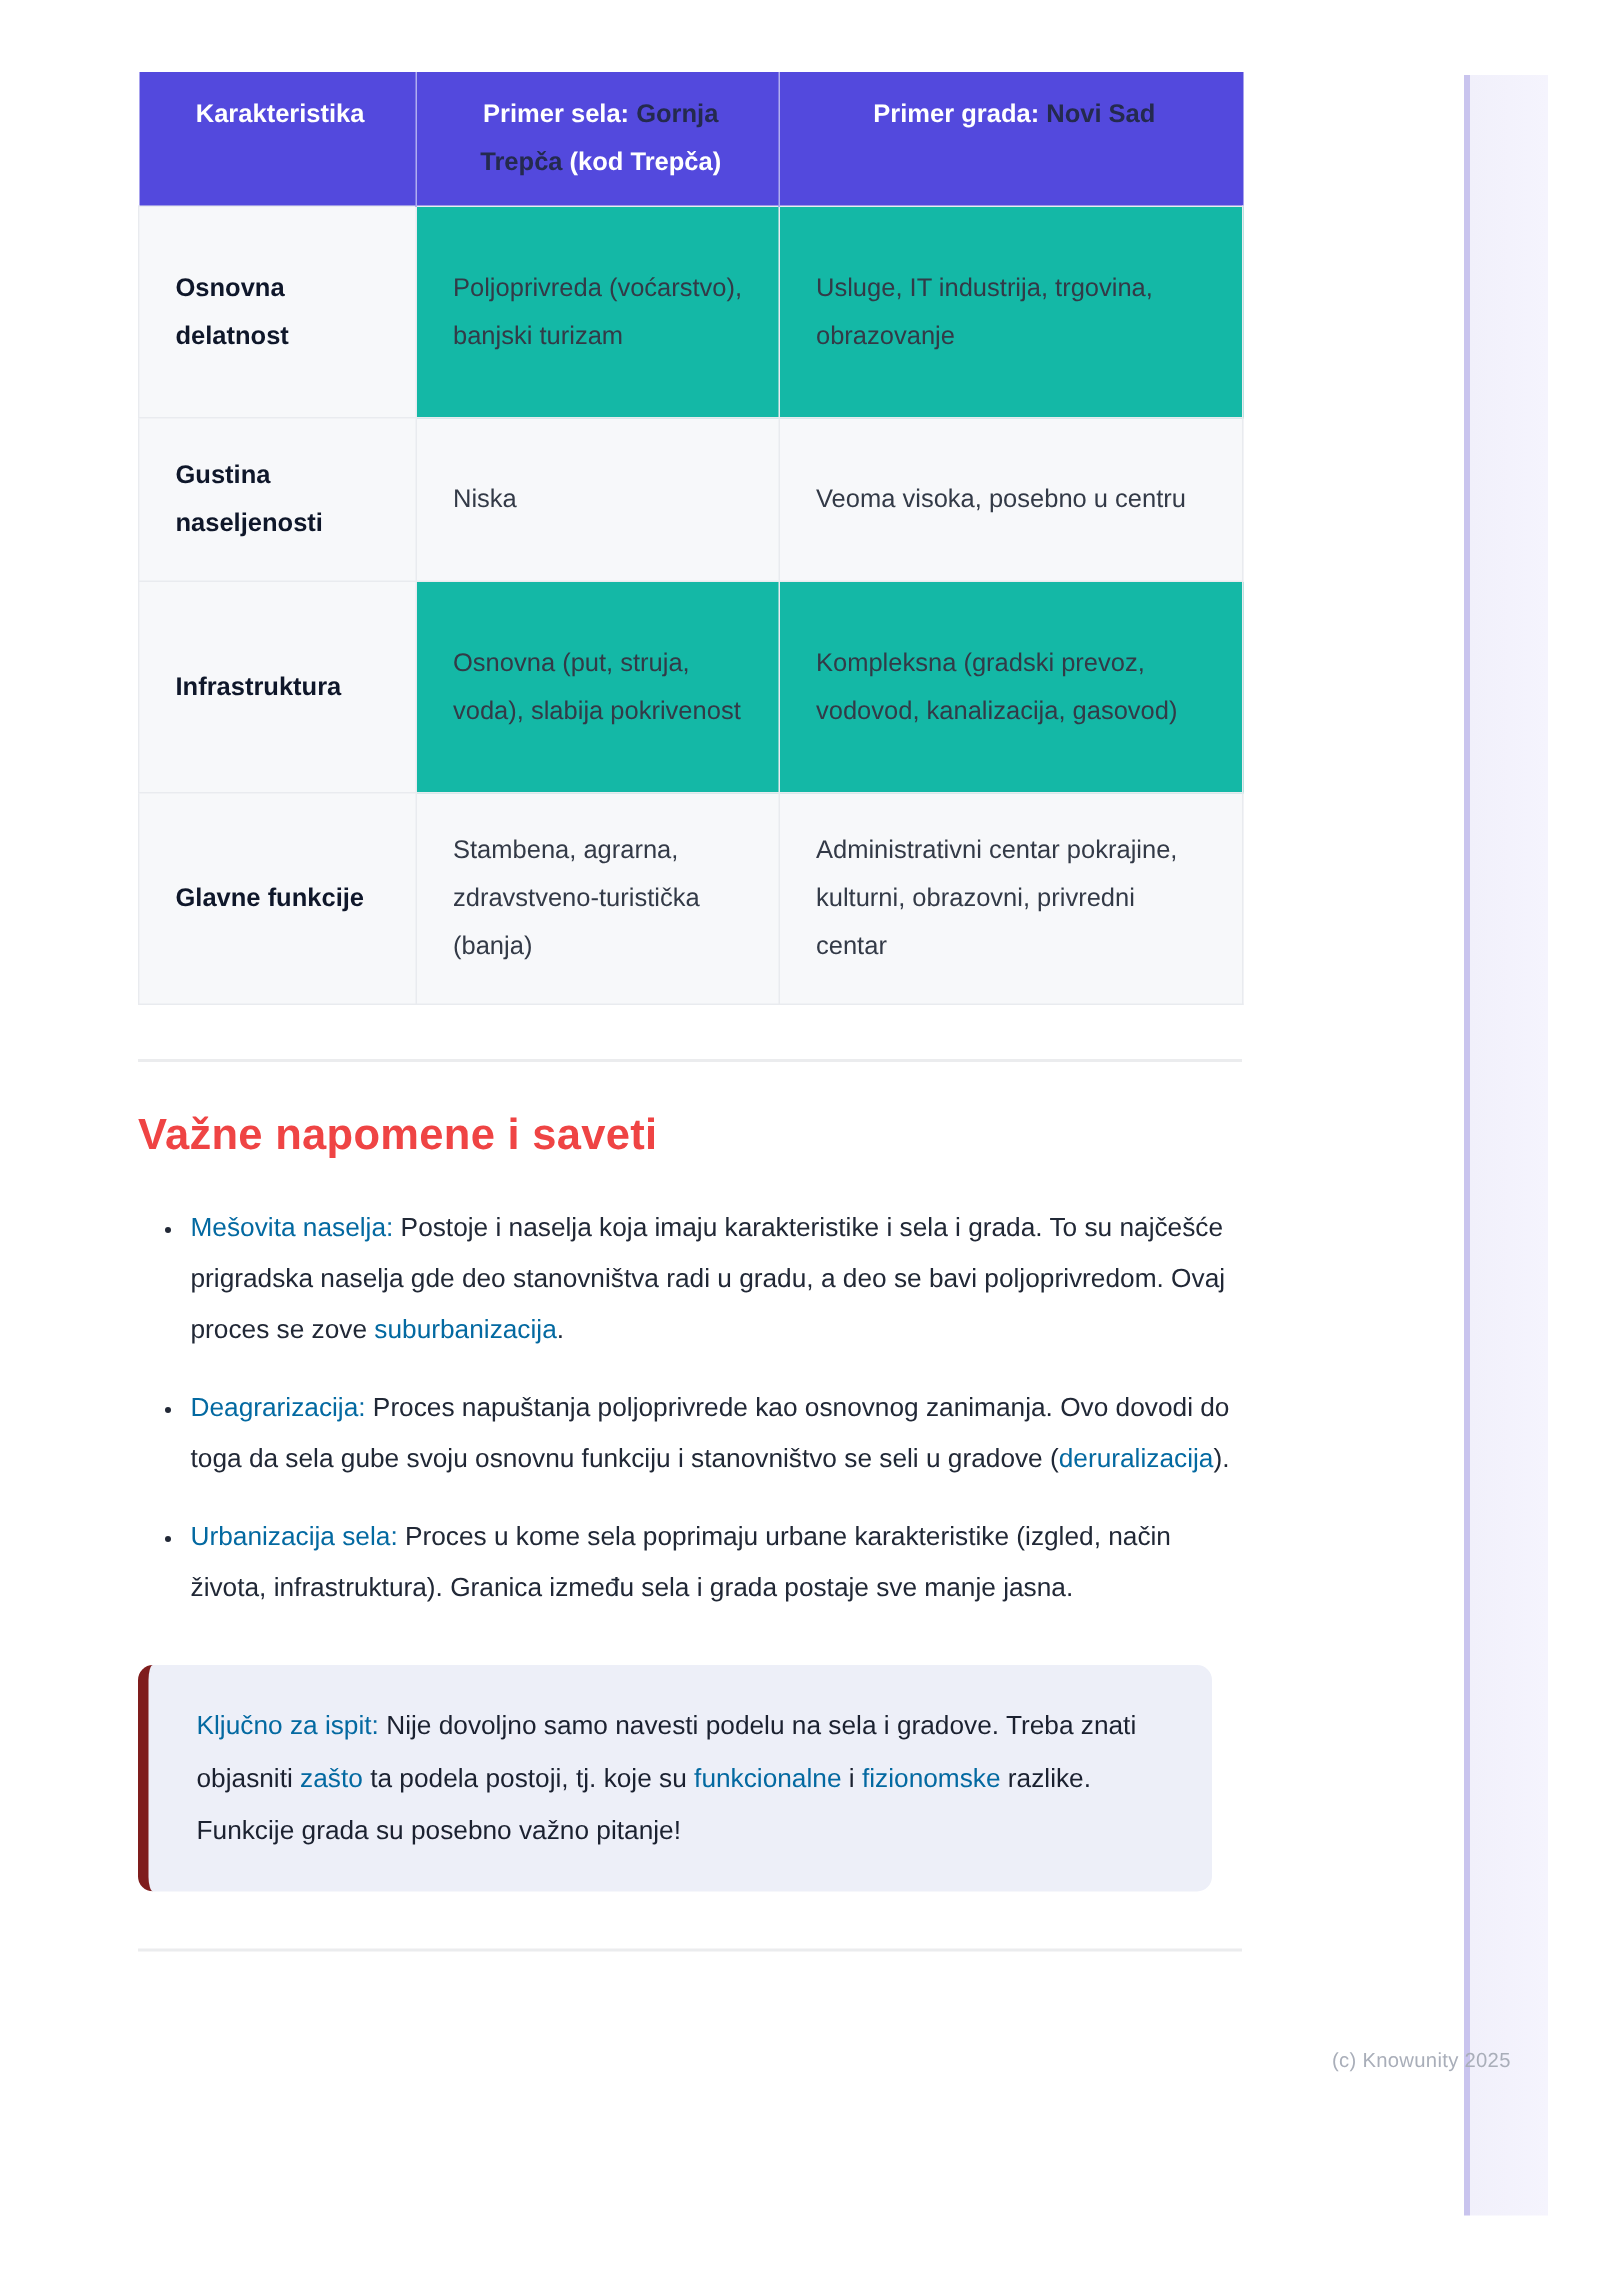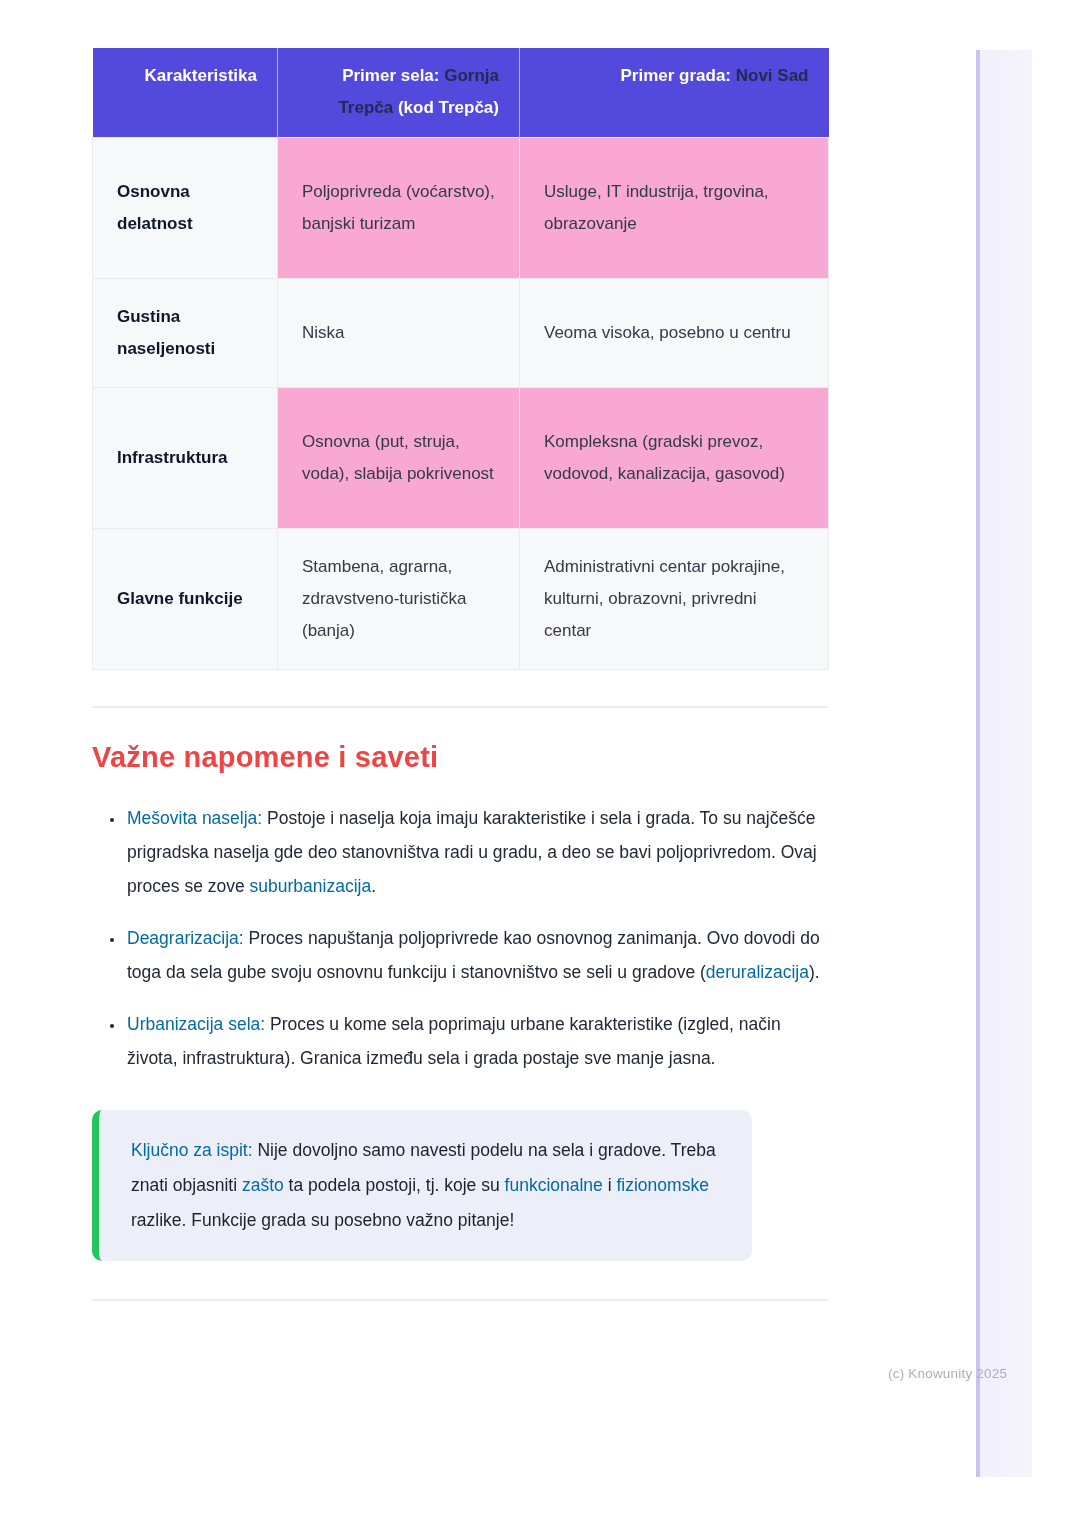--- a/index.html
+++ b/index.html
@@ -25,32 +25,32 @@
   }
   table.cmp col.c1 { width: 185px; }
   table.cmp col.c2 { width: 242px; }
   table.cmp col.c3 { width: 309px; }
 
   table.cmp thead th {
     background: #5349dd;
     color: #ffffff;
     font-size: 17px;
     font-weight: 700;
-    text-align: right;
+    text-align: center;
     vertical-align: top;
     padding: 12px 20px 12px 24px;
     line-height: 32px;
     height: 65px;
     border-right: 1px solid rgba(255,255,255,0.55);
   }
   table.cmp thead th:last-child { border-right: none; }
   table.cmp thead .hl { color: #242a4e; }
 
   table.cmp tbody td {
-    background: #f9a8d4;
+    background: #14b8a6;
     border: 1px solid #e9ebef;
     font-size: 17px;
     line-height: 32px;
     color: #333a47;
     vertical-align: middle;
     padding: 22px 20px 22px 24px;
   }
   table.cmp tbody td.label {
     font-weight: 700;
     color: #0f172a;
@@ -89,28 +89,28 @@
     color: #212836;
     margin-bottom: 18px;
     padding-left: 2px;
   }
   ul.notes li::marker { color: #212836; font-size: 14px; }
   ul.notes strong, .callout strong { font-weight: 400; color: #0369a1; }
 
   .callout {
     margin-top: 35px;
     background: #edeff8;
-    border-left: 7px solid #22c55e;
+    border-left: 7px solid #7f1d1d;
     border-radius: 10px;
     padding: 23px 34px 23px 32px;
     font-size: 17.5px;
     line-height: 35px;
     color: #1b2130;
     box-sizing: border-box;
-    width: 660px;
+    width: 716px;
   }
 
   .page-edge {
     position: absolute;
     left: 976px; top: 50px;
     width: 56px; height: 1427px;
     background: linear-gradient(90deg, #f1f0fb 0%, #f5f4fd 100%);
     border-left: 4px solid #c9c4ee;
     box-sizing: border-box;
   }

